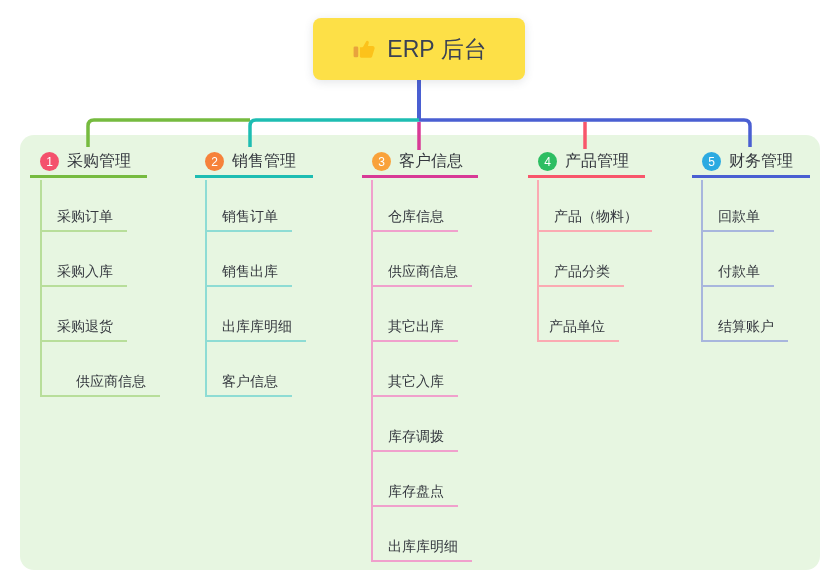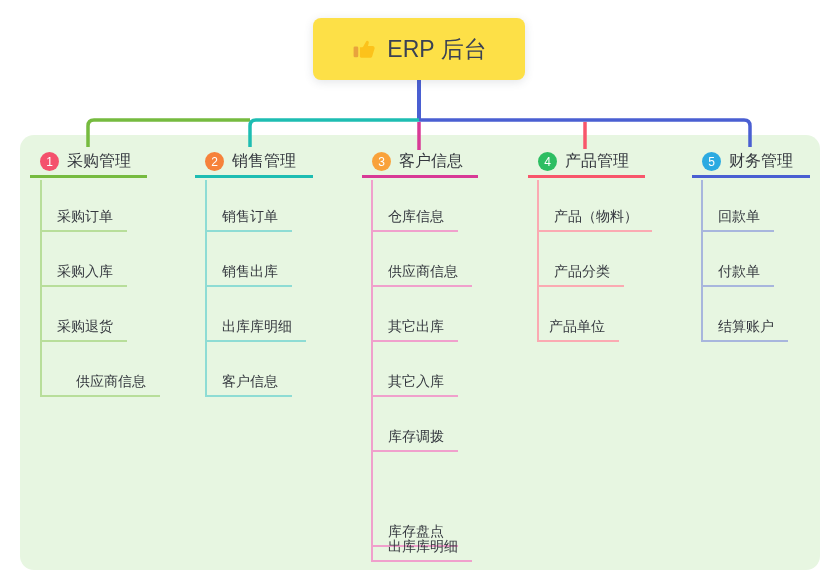--- a/index.html
+++ b/index.html
@@ -102,21 +102,21 @@
 <div class="branch-title bt3" style="border-bottom-color: rgb(216, 58, 150);">
   <span class="badge" style="background: rgb(249, 162, 59);">3</span>
   <span>客户信息</span>
 </div>
 <div class="vline vl3" style="background: rgb(240, 160, 204);"></div>
 <div class="item c3 r0" style="border-bottom-color: rgb(240, 160, 204);">仓库信息</div>
 <div class="item c3 r1" style="border-bottom-color: rgb(240, 160, 204);">供应商信息</div>
 <div class="item c3 r2" style="border-bottom-color: rgb(240, 160, 204);">其它出库</div>
 <div class="item c3 r3" style="border-bottom-color: rgb(240, 160, 204);">其它入库</div>
 <div class="item c3 r4" style="border-bottom-color: rgb(240, 160, 204);">库存调拨</div>
-<div class="item c3 r5" style="border-bottom-color: rgb(240, 160, 204); margin-top: 40px;">库存盘点</div>
+<div class="item c3 r5" style="border-bottom-color: rgb(240, 160, 204);">库存盘点</div>
 <div class="item c3 r6" style="border-bottom-color: rgb(240, 160, 204);">出库库明细</div>
 
 <div class="branch-title bt4" style="border-bottom-color: rgb(248, 86, 107);">
   <span class="badge" style="background: rgb(45, 190, 98);">4</span>
   <span>产品管理</span>
 </div>
 <div class="vline vl4" style="background: rgb(251, 170, 178);"></div>
 <div class="item c4 r0" style="border-bottom-color: rgb(251, 170, 178);">产品（物料）</div>
 <div class="item c4 r1" style="border-bottom-color: rgb(251, 170, 178);">产品分类</div>
 <div class="item c4 r2" style="border-bottom-color: rgb(251, 170, 178); padding-left: 12px;">产品单位</div>

